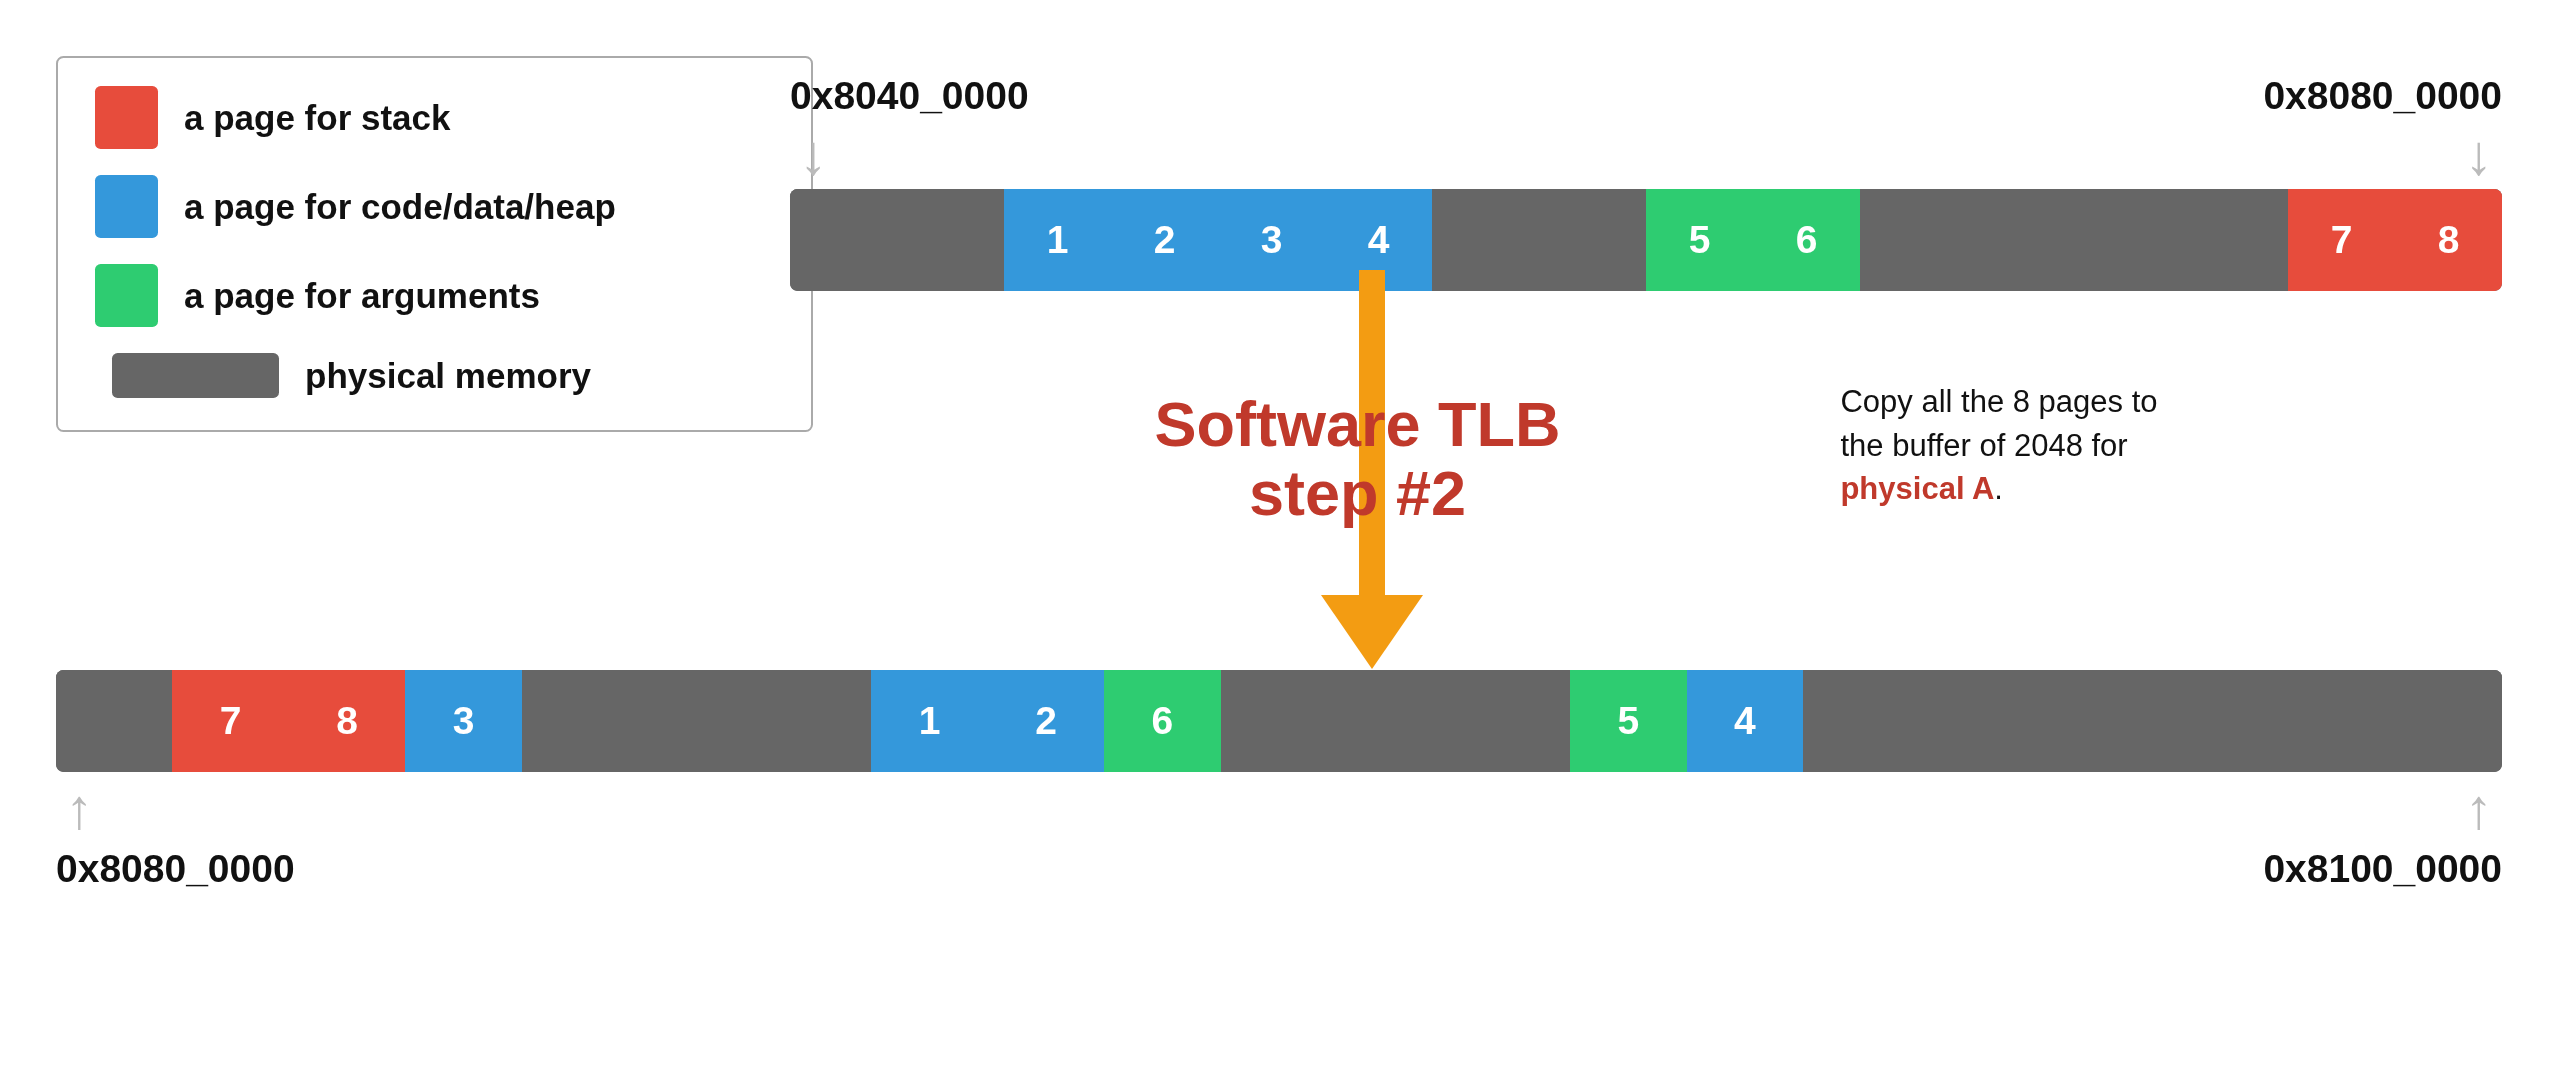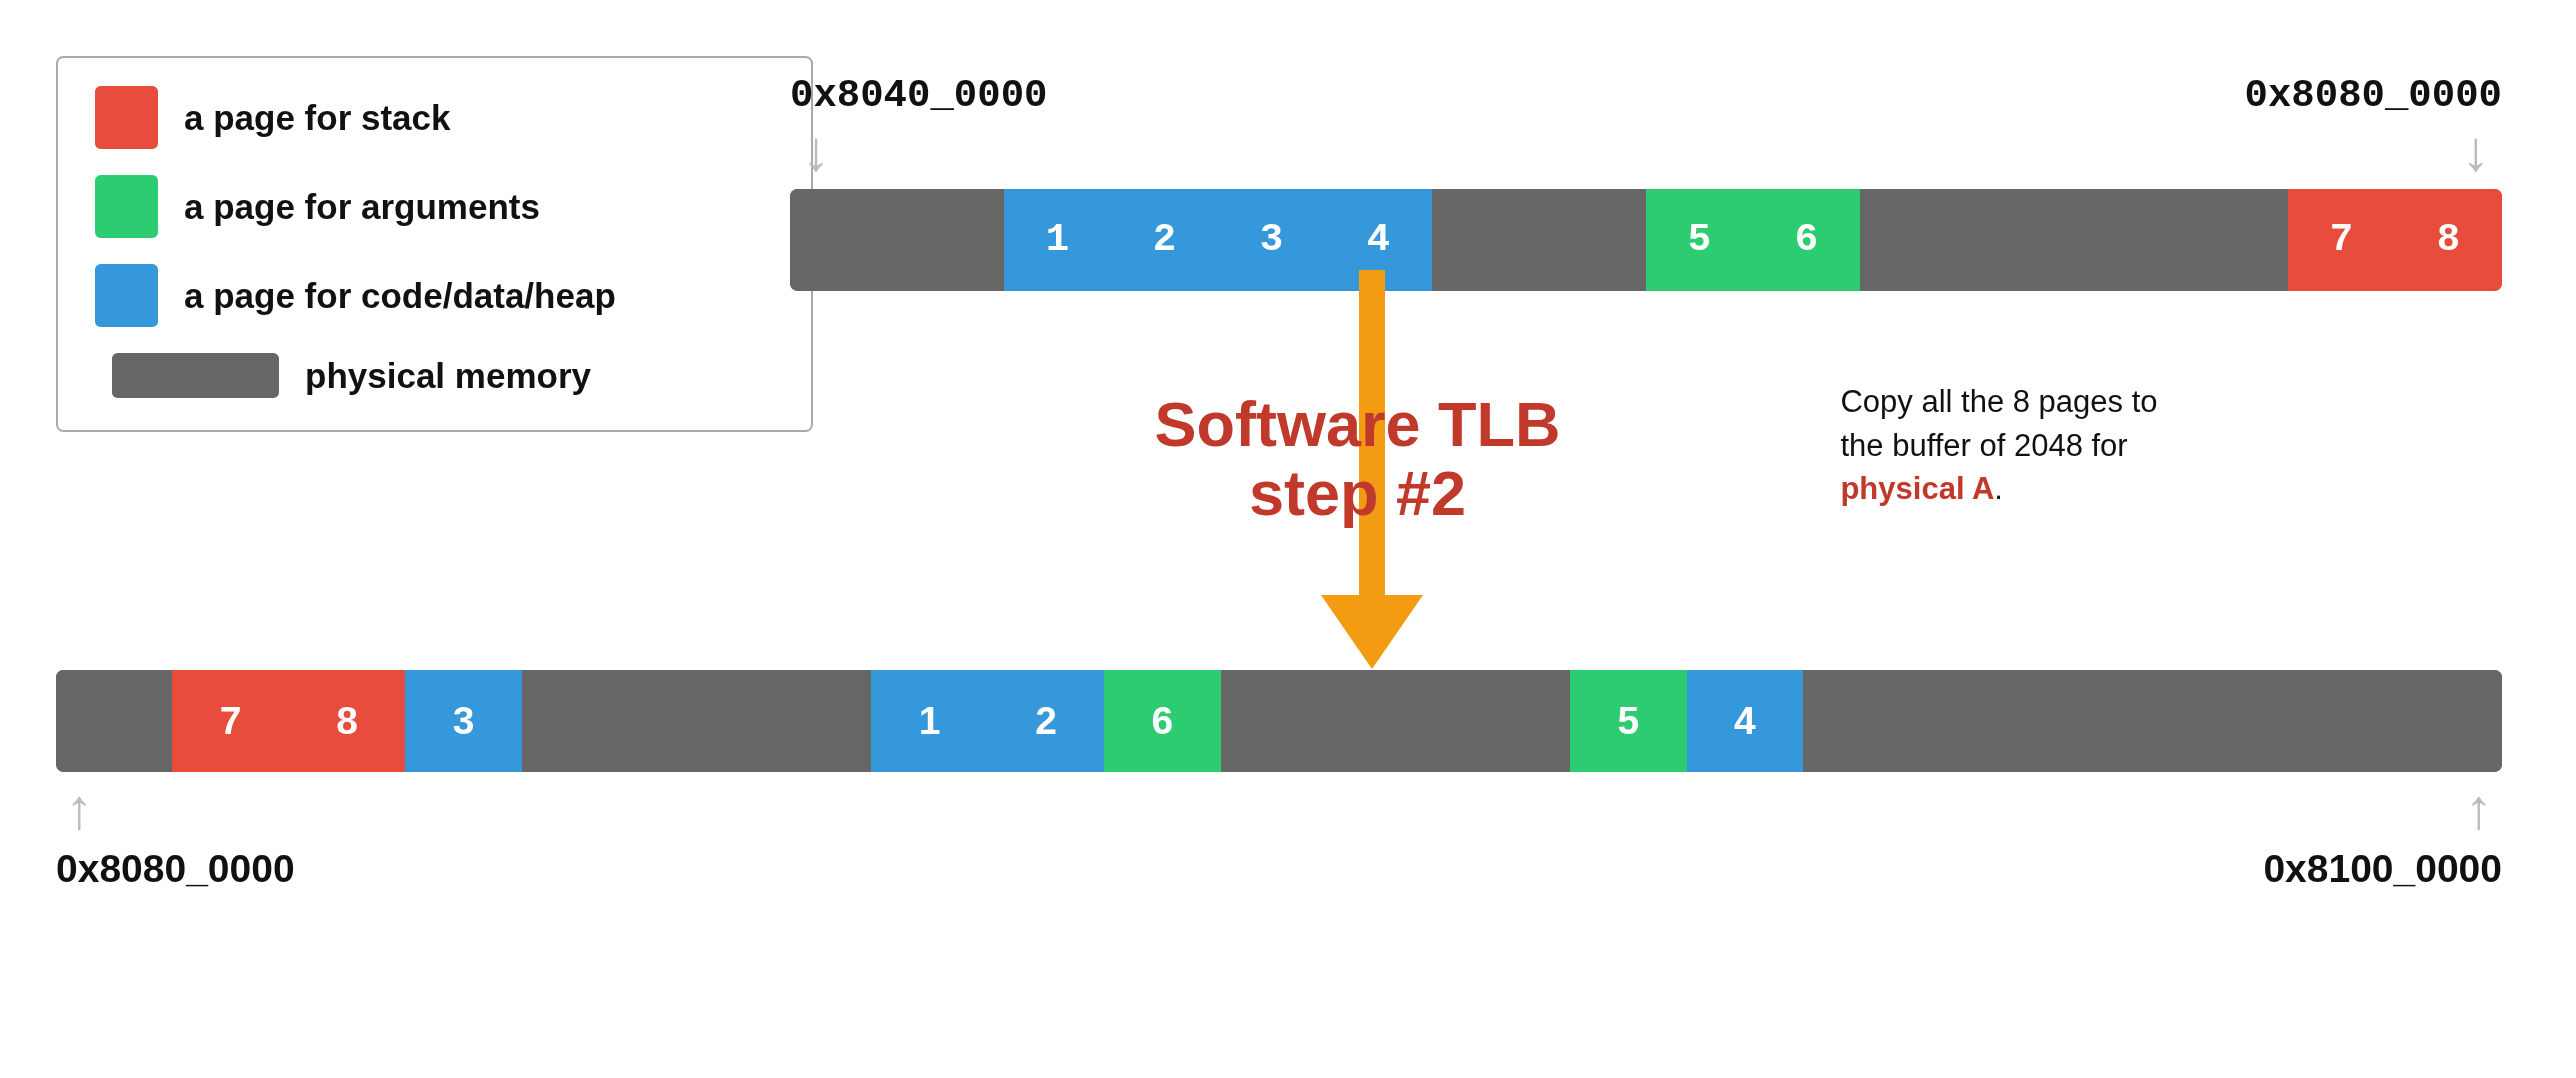--- a/index.html
+++ b/index.html
@@ -50,21 +50,20 @@
       font-weight: bold;
       color: #111;
     }
 
     
     .top-bar-section {
       position: absolute;
       top: 74px;
       left: 790px;
       right: 74px;
-      font-family: Liberation Mono, monospace;
     }
 
     .address-row {
       display: flex;
       justify-content: space-between;
       margin-bottom: 9.3px;
     }
     .address-label {
       font-size: 39px;
       font-weight: bold;
@@ -203,26 +202,26 @@
   </style>
 </head>
 <body>
 
 <div class="legend">
   <div class="legend-item">
     <div class="legend-color-box stack"></div>
     <span class="legend-label">a page for stack</span>
   </div>
   <div class="legend-item">
+    <div class="legend-color-box code"></div>
+    <span class="legend-label">a page for code/data/heap</span>
+  </div>
+  <div class="legend-item">
     <div class="legend-color-box args"></div>
     <span class="legend-label">a page for arguments</span>
-  </div>
-  <div class="legend-item">
-    <div class="legend-color-box code"></div>
-    <span class="legend-label">a page for code/data/heap</span>
   </div>
   <div class="legend-item">
     <div class="legend-color-box physical"></div>
     <span class="legend-label">physical memory</span>
   </div>
 </div>
 
 <div class="top-bar-section">
   <div class="address-row">
     <span class="address-label">0x8040_0000</span>

